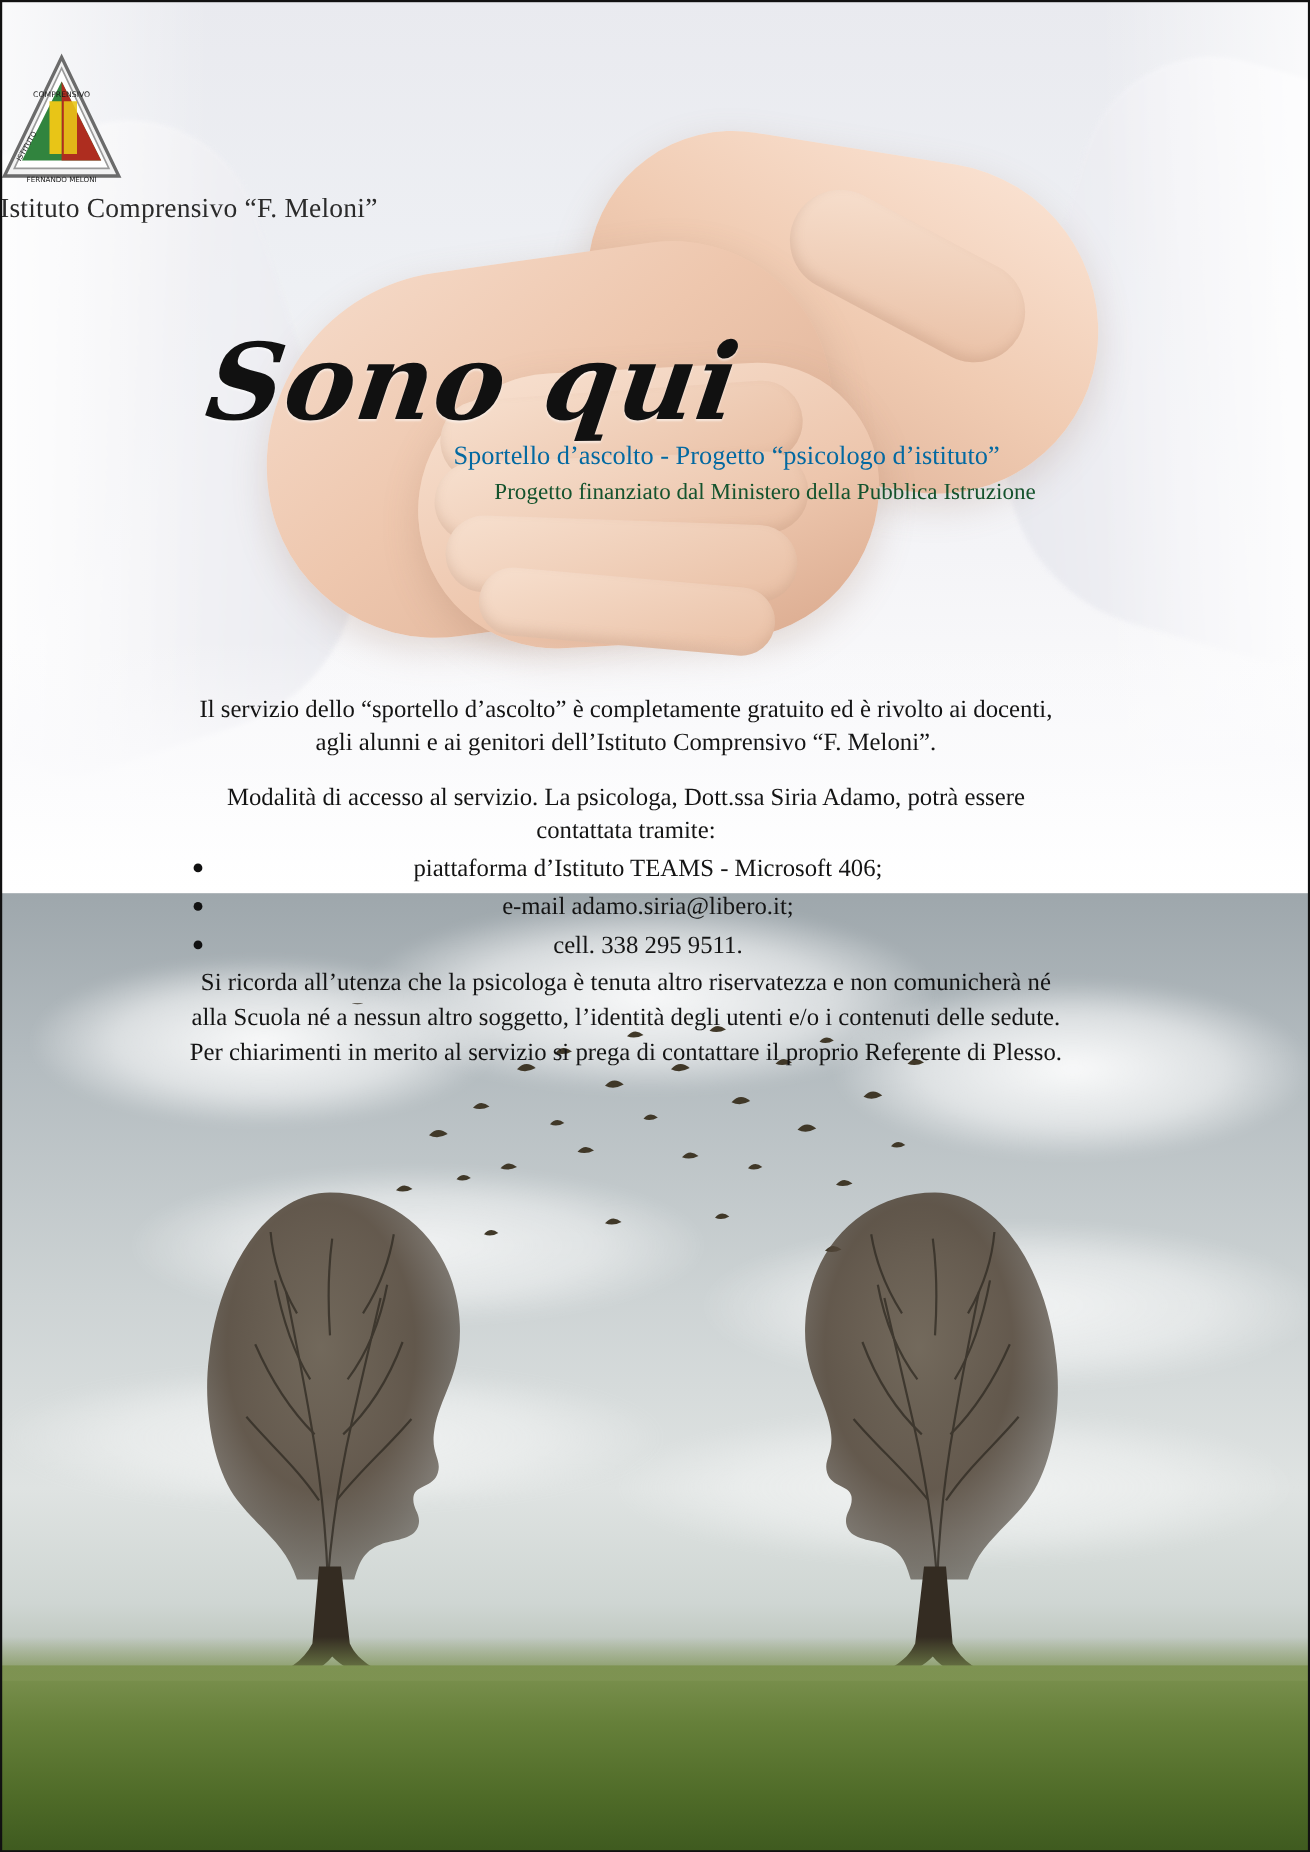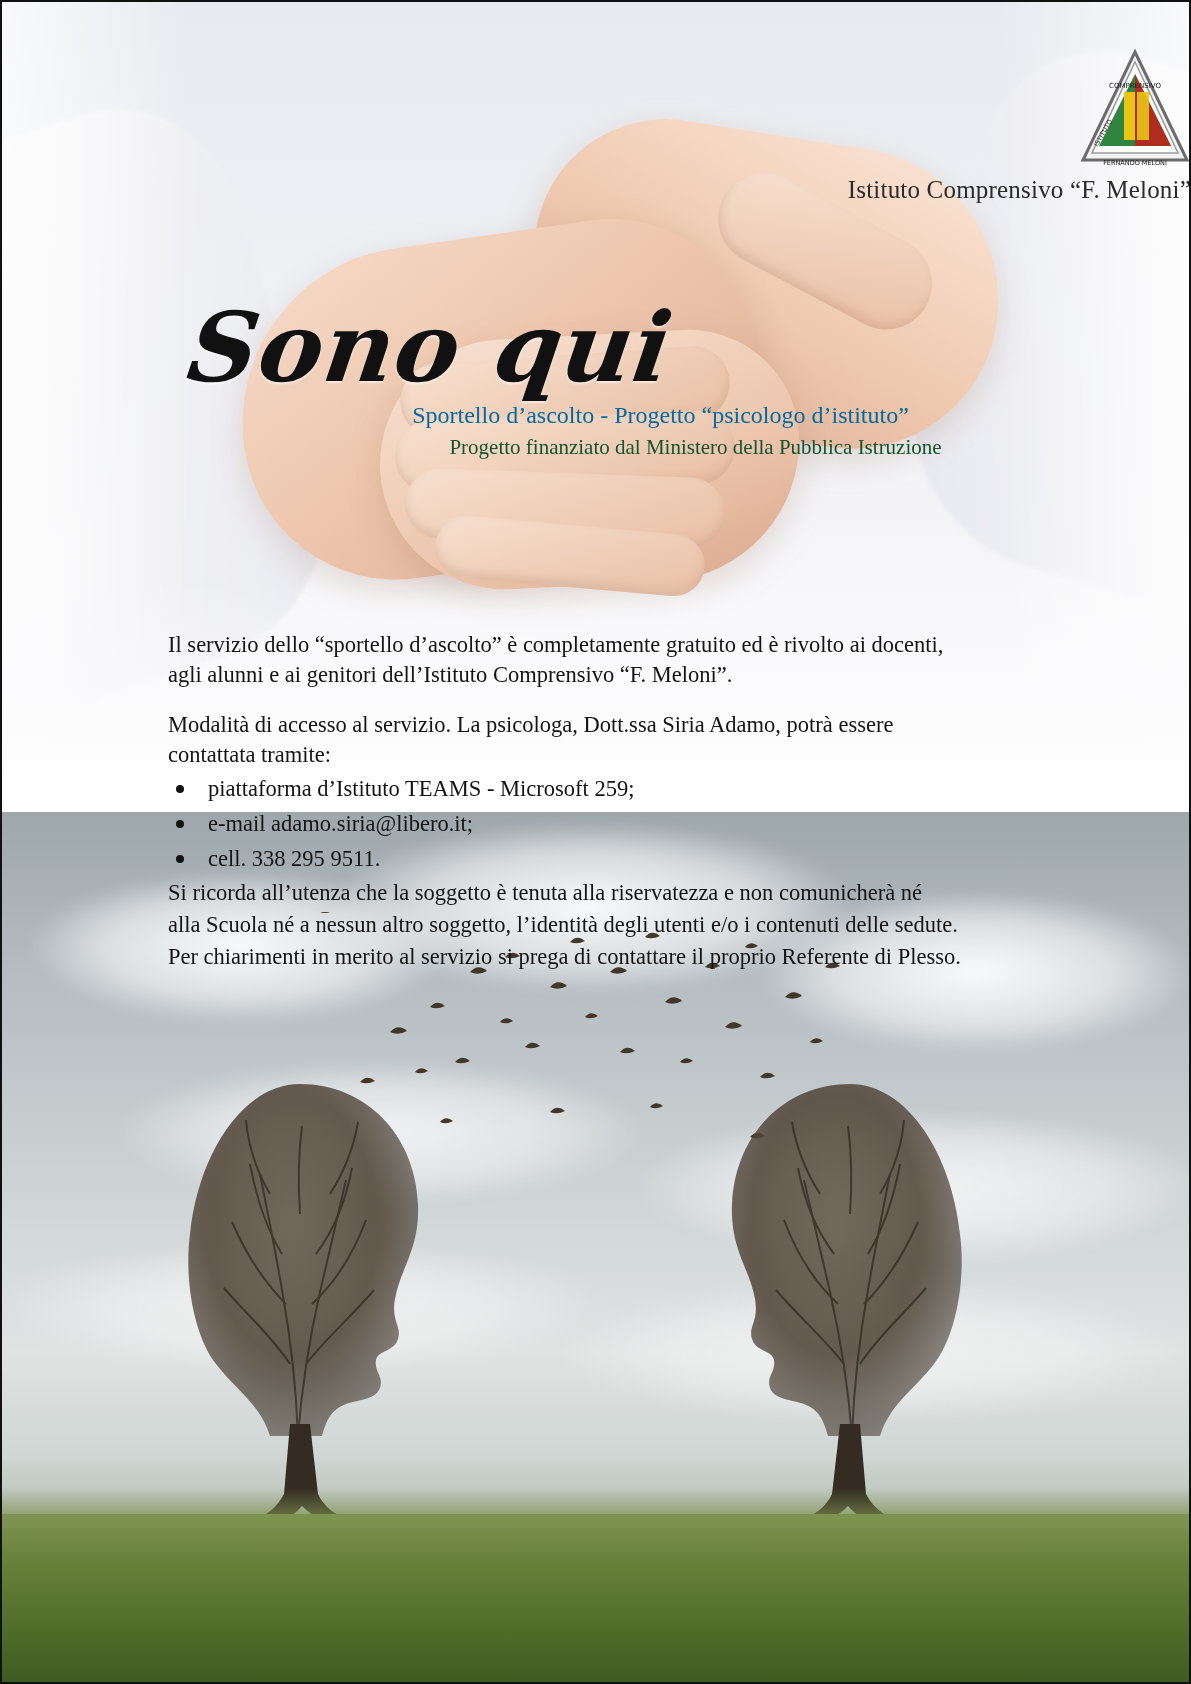--- a/index.html
+++ b/index.html
@@ -112,21 +112,21 @@
     background:
       linear-gradient(90deg, rgba(255,255,255,0.75) 0%, rgba(255,255,255,0) 16%, rgba(255,255,255,0) 84%, rgba(255,255,255,0.75) 100%);
   }
 
   
   .logo-wrap {
     position: absolute;
     left: 0; right: 0; top: 48px;
     display: flex;
     flex-direction: column;
-    align-items: flex-end;
+    align-items: flex-start;
   }
   .logo {
     position: relative;
     width: 112px;
     height: 120px;
   }
   .logo svg { display: block; }
 
   .institute-name {
     margin-top: 8px;
@@ -184,20 +184,21 @@
   .body-text {
     position: absolute;
     left: 168px;
     top: 630px;
     width: 802px;
     font-family: "Liberation Serif", serif;
     font-size: 22.5px;
     line-height: 1.33;
     color: #141414;
     z-index: 6;
+    text-align: center;
   }
   .body-text p { margin: 0 0 20px 0; }
   .body-text p.tight { margin-bottom: 4px; }
   .em-italic { }
 
   ul.contact-list {
     list-style: none;
     margin: 2px 0 2px 0;
     padding: 0;
   }
@@ -332,27 +333,27 @@
   </div>
 
   <div class="body-text">
     <p>Il servizio dello “sportello d’ascolto” è completamente gratuito ed è rivolto ai docenti, agli alunni e ai genitori dell’Istituto Comprensivo “F. Meloni”.</p>
 
     <p class="tight">
       <span class="em-italic">Modalità di accesso al servizio.</span><span> La psicologa, Dott.ssa Siria Adamo, potrà essere contattata tramite:</span>
     </p>
 
     <ul class="contact-list">
-      <li>piattaforma d’Istituto TEAMS - Microsoft 259;</li>
+      <li>piattaforma d’Istituto TEAMS - Microsoft 406;</li>
       <li>e-mail adamo.siria@libero.it;</li>
       <li>cell. 338 295 9511.</li>
     </ul>
 
     <div class="closing">
-      <p>Si ricorda all’utenza che la soggetto è tenuta alla riservatezza e non comunicherà né</p>
+      <p>Si ricorda all’utenza che la psicologa è tenuta altro riservatezza e non comunicherà né</p>
       <p>alla Scuola  né a nessun altro soggetto, l’identità degli utenti e/o i contenuti delle sedute.</p>
       <p>Per chiarimenti in merito al servizio si prega di contattare il proprio Referente di Plesso.</p>
     </div>
   </div>
 
   <div class="bottom-band">
     <div class="cloud c1"></div>
     <div class="cloud c2"></div>
     <div class="cloud c3"></div>
     <div class="cloud c4"></div>

